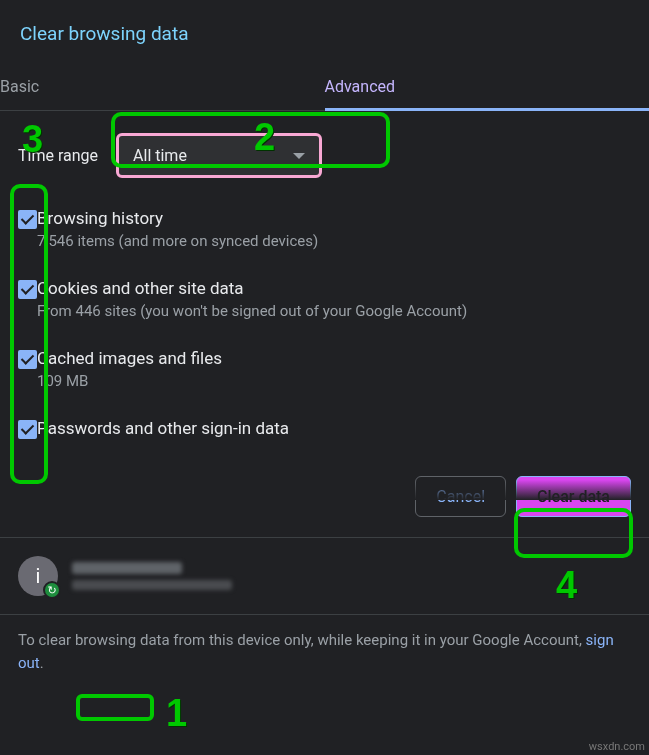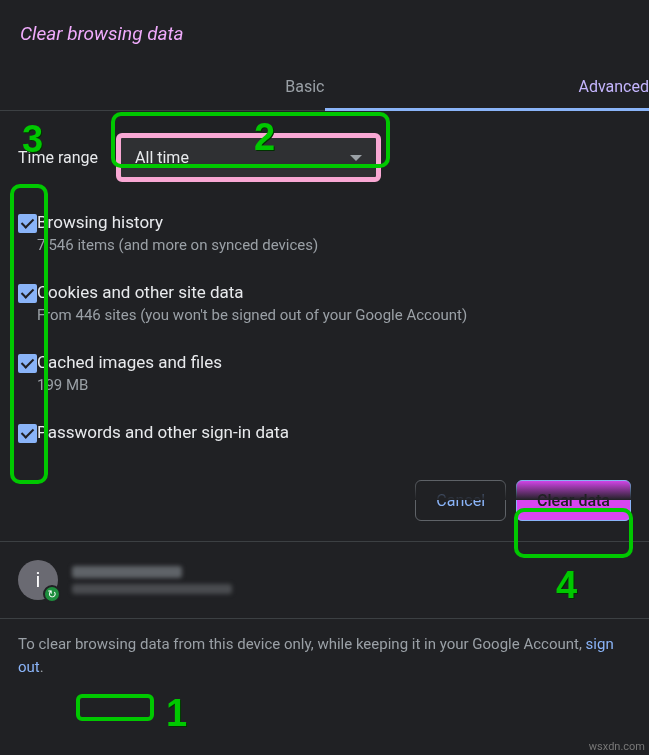--- a/index.html
+++ b/index.html
@@ -10,30 +10,29 @@
       height: 755px;
       overflow: hidden;
       position: relative;
       color: #e8eaed;
     }
     .dialog { width: 100%; }
     .title {
       font-size: 19px;
       font-weight: 400;
       padding: 22px 20px 18px;
-      color: #f0abfc;
-      font-style: italic;
+      color: #7dd3fc;
     }
     .tabs {
       display: flex;
       border-bottom: 1px solid #3c4043;
     }
     .tab {
       flex: 1;
-      text-align: right;
+      text-align: left;
       padding: 14px 0;
       font-size: 16px;
       color: #9aa0a6;
       cursor: pointer;
       position: relative;
     }
     .tab.active {
       color: #c4b5fd;
     }
     .tab.active::after {
@@ -45,27 +44,27 @@
     }
     .time-row {
       display:flex;
       align-items:center;
       padding: 22px 18px 10px;
       gap: 18px;
     }
     .time-label { color:#e8eaed; font-size:16px; flex-shrink:0; }
     .dropdown {
       background:#2f3033;
-      border:5px solid #f9a8d4;
+      border:3px solid #f9a8d4;
       border-radius:6px;
       padding: 10px 40px 10px 14px;
       color:#e8eaed;
       font-size:16px;
       position:relative;
-      width: 265px;
+      width: 206px;
       cursor:pointer;
     }
     .dropdown::after {
       content:"";
       position:absolute;
       right:14px; top:50%;
       transform:translateY(-50%);
       width:0;height:0;
       border-left:6px solid transparent;
       border-right:6px solid transparent;
@@ -240,21 +239,21 @@
       <div class="checkbox"></div>
       <div class="item-text">
         <div class="item-title">Cookies and other site data</div>
         <div class="item-desc">From 446 sites (you won't be signed out of your Google Account)</div>
       </div>
     </div>
     <div class="item">
       <div class="checkbox"></div>
       <div class="item-text">
         <div class="item-title">Cached images and files</div>
-        <div class="item-desc">199 MB</div>
+        <div class="item-desc">109 MB</div>
       </div>
     </div>
     <div class="item">
       <div class="checkbox"></div>
       <div class="item-text">
         <div class="item-title">Passwords and other sign-in data</div>
       </div>
     </div>
   </div>
 

